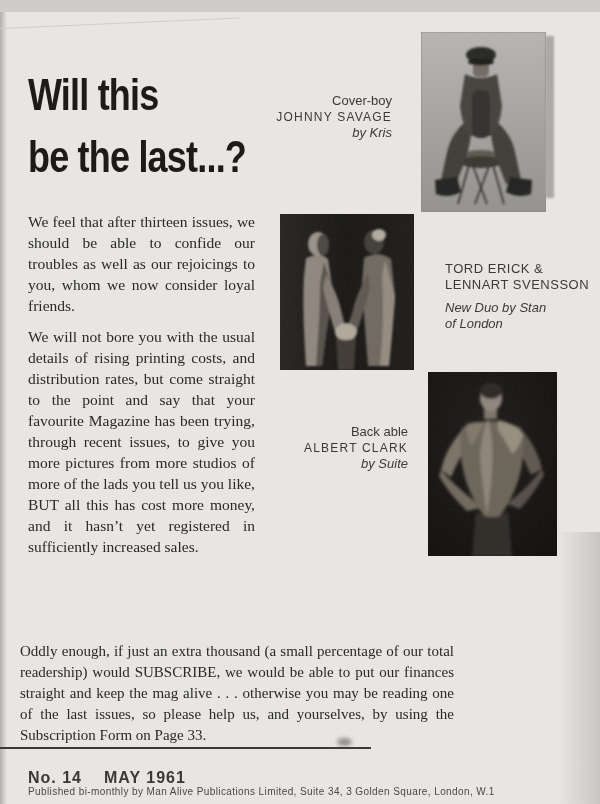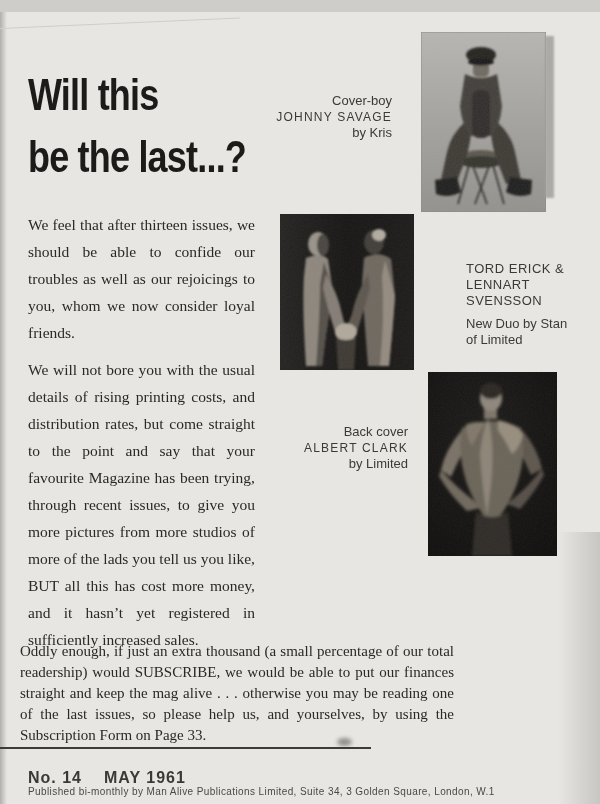--- a/index.html
+++ b/index.html
@@ -19,31 +19,31 @@
     background:linear-gradient(270deg,rgba(148,146,142,.38),rgba(148,146,142,0));}
   .smudge{position:absolute;left:337px;top:726px;width:15px;height:8px;
     background:#4a4846;border-radius:50%;filter:blur(2px);opacity:.55;}
   
   .title{position:absolute;left:28px;top:52px;color:#1c1b1a;
     font-family:"Liberation Sans",sans-serif;font-weight:bold;
     font-size:45px;line-height:62px;letter-spacing:-1px;
     transform:scaleX(.8);transform-origin:left top;white-space:nowrap;}
   
   .col{position:absolute;left:28px;top:199px;width:227px;
-    font-size:15.5px;line-height:27px;text-align:justify;}
+    font-size:15.5px;line-height:21px;text-align:justify;}
   .col p{margin:0 0 10px 0;}
   .wide{position:absolute;left:20px;top:629px;width:434px;
     font-size:15px;line-height:21px;text-align:justify;}
   
   .cap{position:absolute;font-family:"Liberation Sans",sans-serif;color:#3b3a37;
     font-size:13px;line-height:16px;}
   .cap .big{font-size:12px;letter-spacing:1.2px;}
-  .cap .it{}
+  .cap .it{font-style:italic;}
   .cap-cover{right:208px;top:81px;text-align:right;}
-  .cap-duo{left:466px;top:249px;text-align:left;letter-spacing:.5px;}
+  .cap-duo{left:445px;top:249px;text-align:left;letter-spacing:.5px;}
   .cap-duo .it{letter-spacing:0;}
   .cap-duo .credit{margin-top:7px;}
   .cap-back{right:192px;top:412px;text-align:right;}
   
   .photo{position:absolute;}
   .photo svg{display:block;}
   .ph1{left:421px;top:20px;width:125px;height:180px;}
   .ph2{left:280px;top:202px;width:134px;height:156px;}
   .ph3{left:428px;top:360px;width:129px;height:184px;}
   
@@ -72,27 +72,27 @@
   <div class="cap cap-cover">
     <div>Cover-boy</div>
     <div class="big">JOHNNY SAVAGE</div>
     <div class="it">by Kris</div>
   </div>
 
   <div class="cap cap-duo">
     <div>TORD ERICK &amp;</div>
     <div>LENNART SVENSSON</div>
     <div class="it credit">New Duo by Stan</div>
-    <div class="it">of Limited</div>
+    <div class="it">of London</div>
   </div>
 
   <div class="cap cap-back">
-    <div>Back cover</div>
+    <div>Back able</div>
     <div class="big">ALBERT CLARK</div>
-    <div class="it">by Limited</div>
+    <div class="it">by Suite</div>
   </div>
 
   <div class="col">
     <p>We feel that after thirteen issues, we should be able to confide our troubles as well as our rejoicings to you, whom we now consider loyal friends.</p>
     <p>We will not bore you with the usual details of rising printing costs, and distribution rates, but come straight to the point and say that your favourite Magazine has been trying, through recent issues, to give you more pictures from more studios of more of the lads you tell us you like, BUT all this has cost more money, and it hasn’t yet registered in sufficiently increased sales.</p>
   </div>
   <div class="wide">Oddly enough, if just an extra thousand (a small percentage of our total readership) would SUBSCRIBE, we would be able to put our finances straight and keep the mag alive . . . otherwise you may be reading one of the last issues, so please help us, and yourselves, by using the Subscription Form on Page 33.</div>
 
   <div class="photo ph1">
     <svg width="125" height="180" viewBox="0 0 125 180" xmlns="http://www.w3.org/2000/svg">

